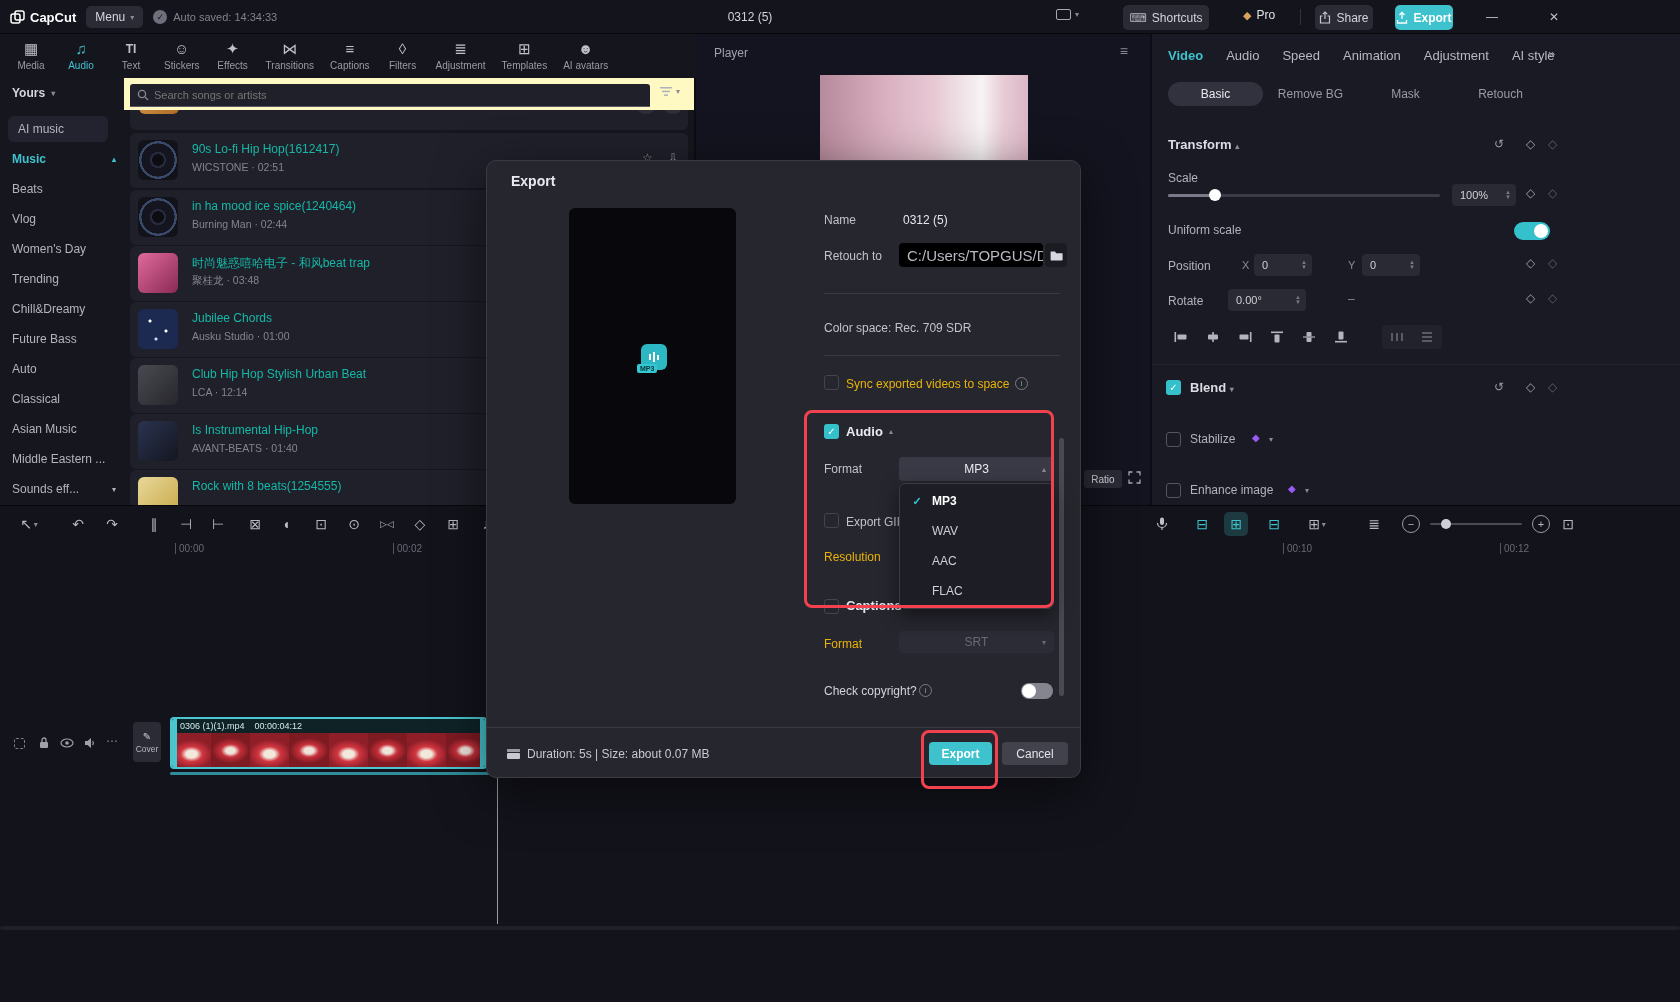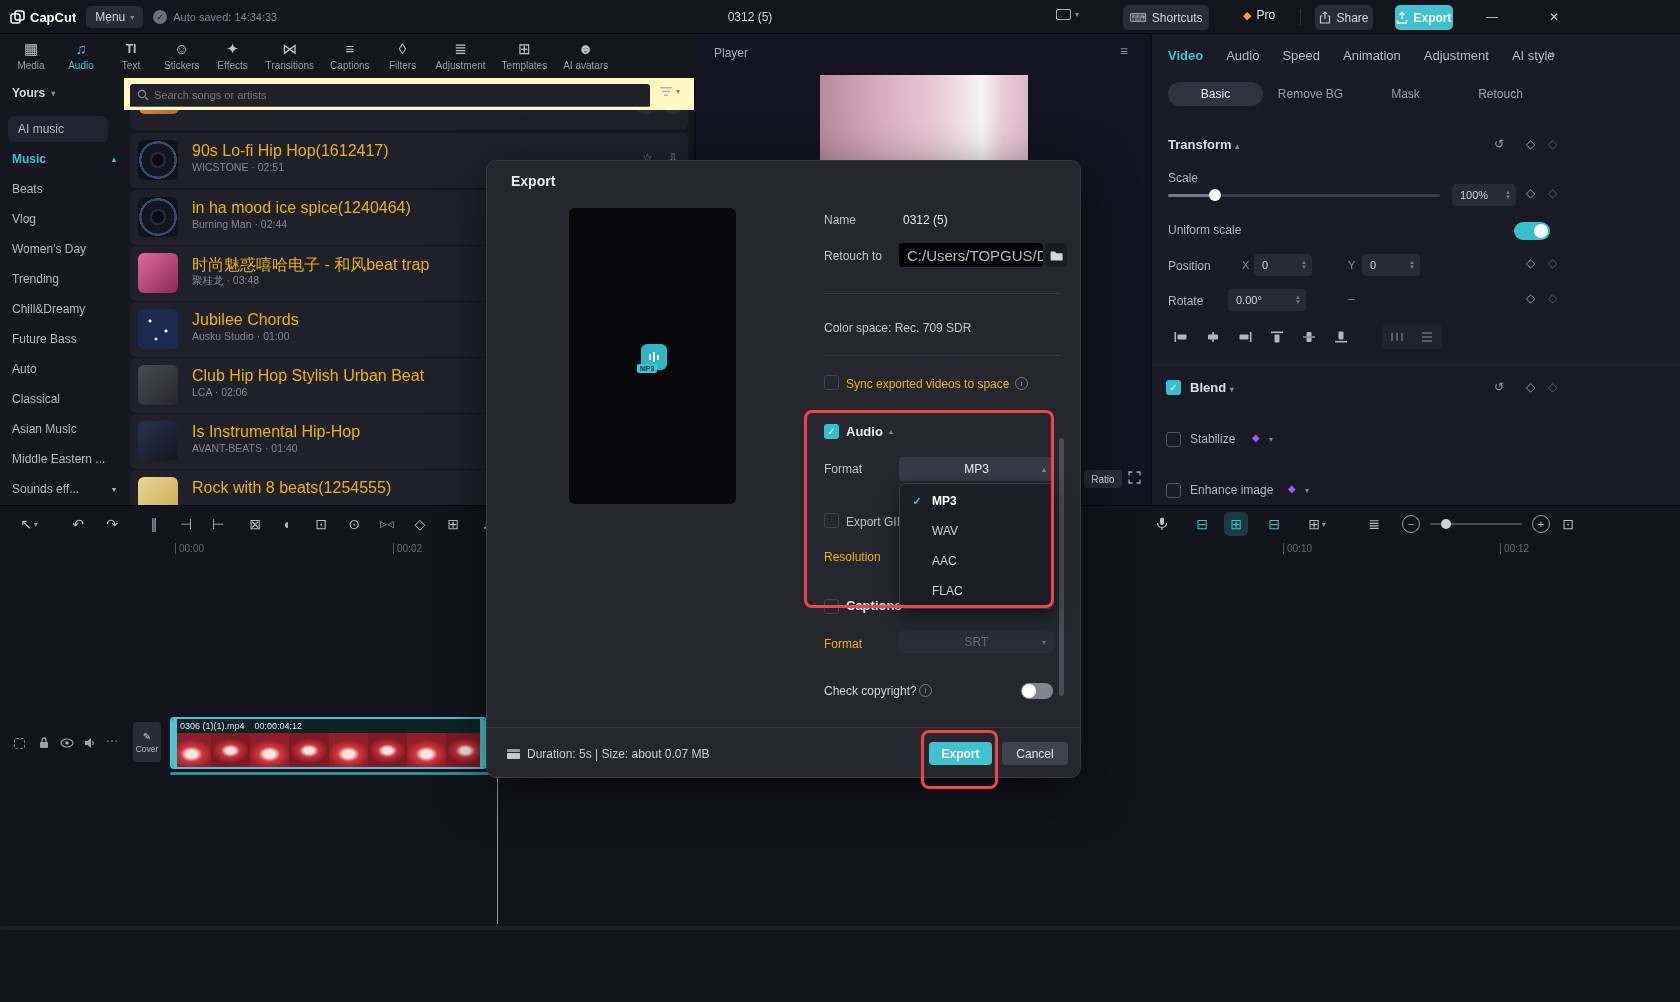--- a/index.html
+++ b/index.html
@@ -20,21 +20,21 @@
 .mt-ic{font-size:15px;line-height:16px;color:#c0c0c8}
 .mt-lb{font-size:10px;color:#9a9aa2;white-space:nowrap}
 .mt-item.active .mt-ic,.mt-item.active .mt-lb{color:#3fc2cd}
 
 .cat{position:absolute;left:12px;height:26px;display:flex;align-items:center;font-size:12px;color:#b4b4be;width:104px;white-space:nowrap;overflow:hidden}
 .cat.active{color:#3fc2cd;font-weight:bold}
 .cat .mlauto{margin-left:auto;font-size:8px}
 
 .mrow{position:absolute;left:6px;width:558px;height:55px;background:#20202b;border-radius:6px}
 .th{position:absolute;left:8px;top:7px;width:40px;height:40px;border-radius:6px}
-.mtitle{position:absolute;left:62px;top:9px;font-size:16px;color:#eab308;white-space:nowrap}
+.mtitle{position:absolute;left:62px;top:9px;font-size:12px;color:#14b8a6;white-space:nowrap}
 .msub{position:absolute;left:62px;top:28px;font-size:10.5px;color:#84848e;white-space:nowrap}
 .cicon{position:absolute;width:22px;height:22px;border-radius:50%;background:#2e2e38;color:#c0c0ca;font-size:11px;display:flex;align-items:center;justify-content:center}
 .t1{background:linear-gradient(135deg,#d89a4a,#b06a28)}
 .t2,.t3{background:radial-gradient(circle at 50% 50%,#0c0c12 0 20%,#262a3e 21% 28%,#15151f 29% 58%,#3a4a6a 59% 66%,#12121a 67%)}
 .t4{background:linear-gradient(135deg,#e06a9a,#8a2a56)}
 .t5{background:radial-gradient(circle at 30% 30%,#fff 0 1px,transparent 2px),radial-gradient(circle at 70% 55%,#fff 0 1px,transparent 2px),radial-gradient(circle at 45% 75%,#cfd8ff 0 1px,transparent 2px),#1c2a52}
 .t6{background:linear-gradient(135deg,#4a4a52,#26262c)}
 .t7{background:linear-gradient(135deg,#2a3350,#14161f)}
 .t8{background:linear-gradient(135deg,#e8d898,#c8a84a)}
 
@@ -260,21 +260,21 @@
     <span class="msub">聚桂龙 · 03:48</span>
   </div>
   <div class="mrow" style="top:224px">
     <div class="th t5"></div>
     <span class="mtitle">Jubilee Chords</span>
     <span class="msub">Ausku Studio · 01:00</span>
   </div>
   <div class="mrow" style="top:280px">
     <div class="th t6"></div>
     <span class="mtitle">Club Hip Hop Stylish Urban Beat</span>
-    <span class="msub">LCA · 02:06</span>
+    <span class="msub">LCA · 12:14</span>
   </div>
   <div class="mrow" style="top:336px">
     <div class="th t7"></div>
     <span class="mtitle">Is Instrumental Hip-Hop</span>
     <span class="msub">AVANT-BEATS · 01:40</span>
   </div>
   <div class="mrow" style="top:392px">
     <div class="th t8"></div>
     <span class="mtitle">Rock with 8 beats(1254555)</span>
     <span class="msub"></span>

